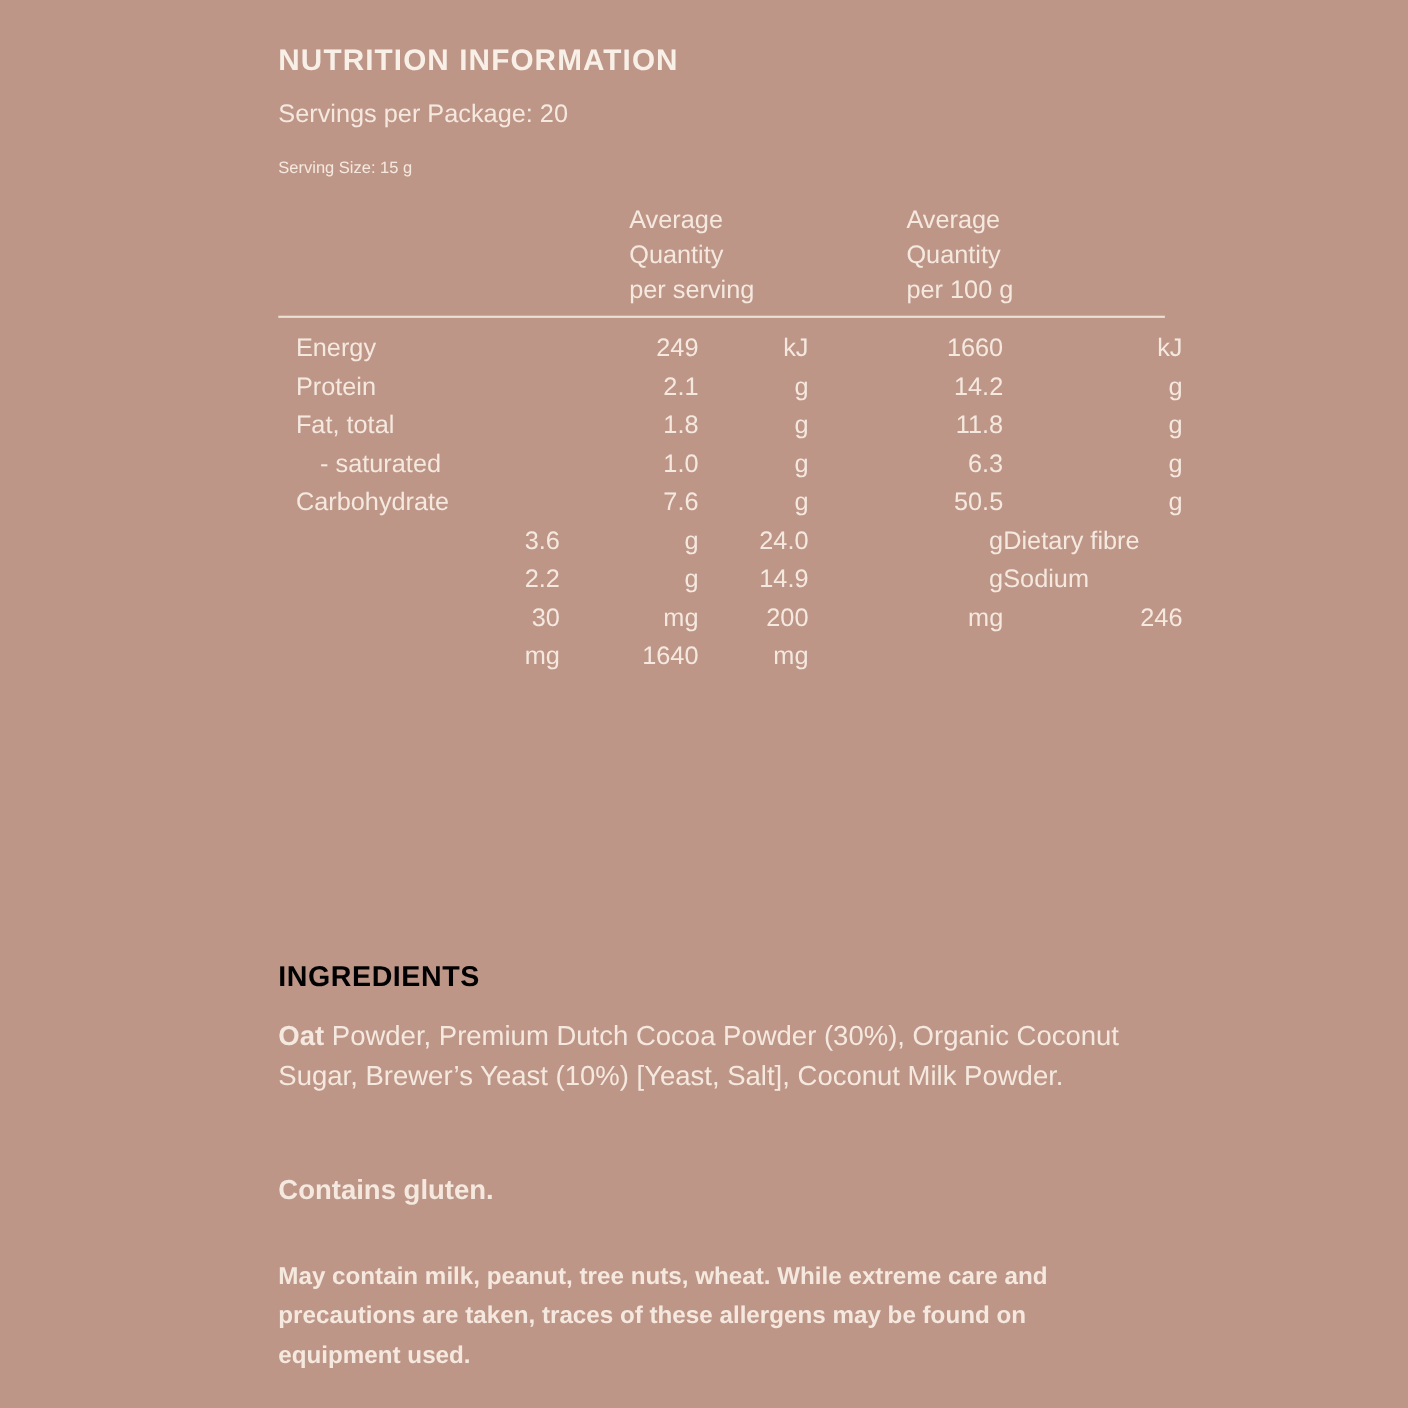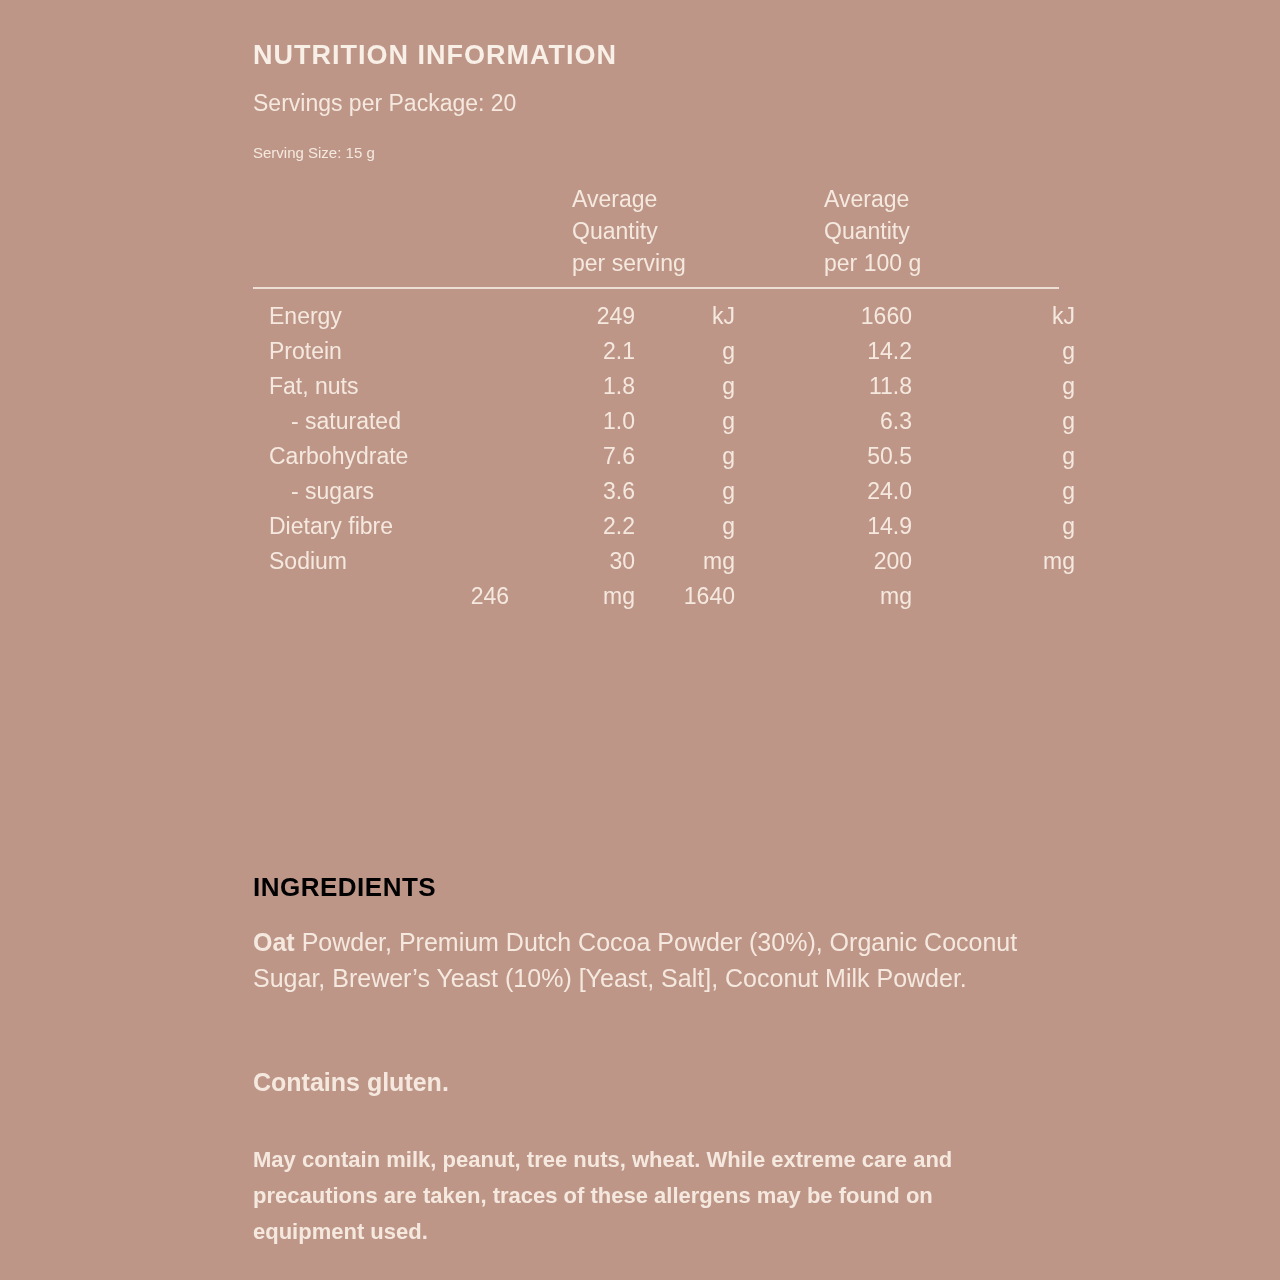--- a/index.html
+++ b/index.html
@@ -132,39 +132,38 @@
     <div class="c-unit">kJ</div>
     <div class="c-val">1660</div>
     <div class="c-unit">kJ</div>
 
     <div class="c-label">Protein</div>
     <div class="c-val">2.1</div>
     <div class="c-unit">g</div>
     <div class="c-val">14.2</div>
     <div class="c-unit">g</div>
 
-    <div class="c-label">Fat, nuts</div>
+    <div class="c-label">Fat, total</div>
     <div class="c-val">1.8</div>
     <div class="c-unit">g</div>
     <div class="c-val">11.8</div>
     <div class="c-unit">g</div>
 
     <div class="c-label indent">- saturated</div>
     <div class="c-val">1.0</div>
     <div class="c-unit">g</div>
     <div class="c-val">6.3</div>
     <div class="c-unit">g</div>
 
     <div class="c-label">Carbohydrate</div>
     <div class="c-val">7.6</div>
     <div class="c-unit">g</div>
     <div class="c-val">50.5</div>
     <div class="c-unit">g</div>
 
-    <div class="c-label indent">- sugars</div>
     <div class="c-val">3.6</div>
     <div class="c-unit">g</div>
     <div class="c-val">24.0</div>
     <div class="c-unit">g</div>
 
     <div class="c-label">Dietary fibre</div>
     <div class="c-val">2.2</div>
     <div class="c-unit">g</div>
     <div class="c-val">14.9</div>
     <div class="c-unit">g</div>

